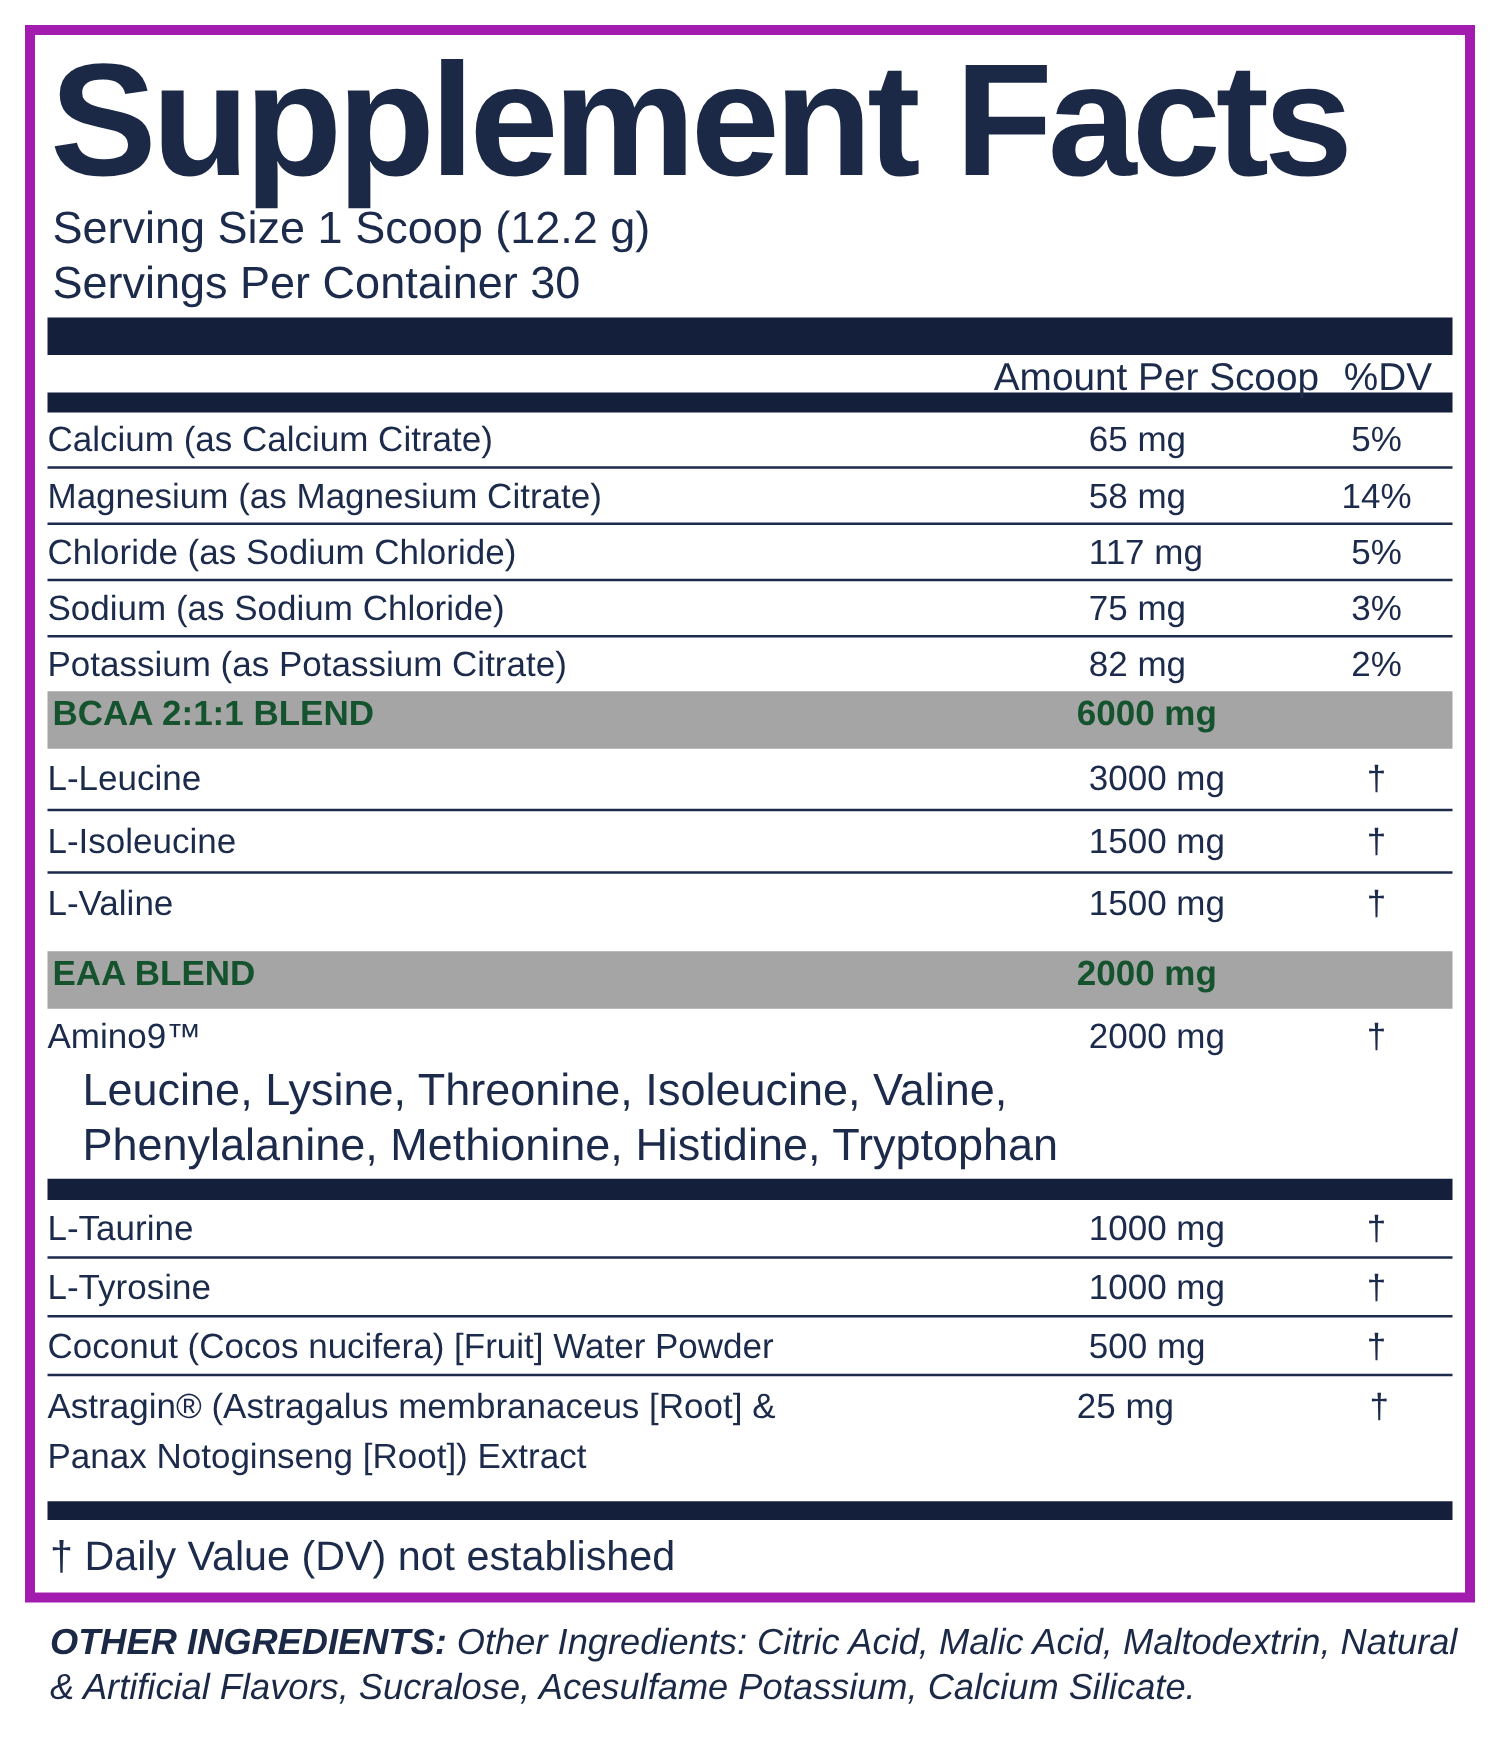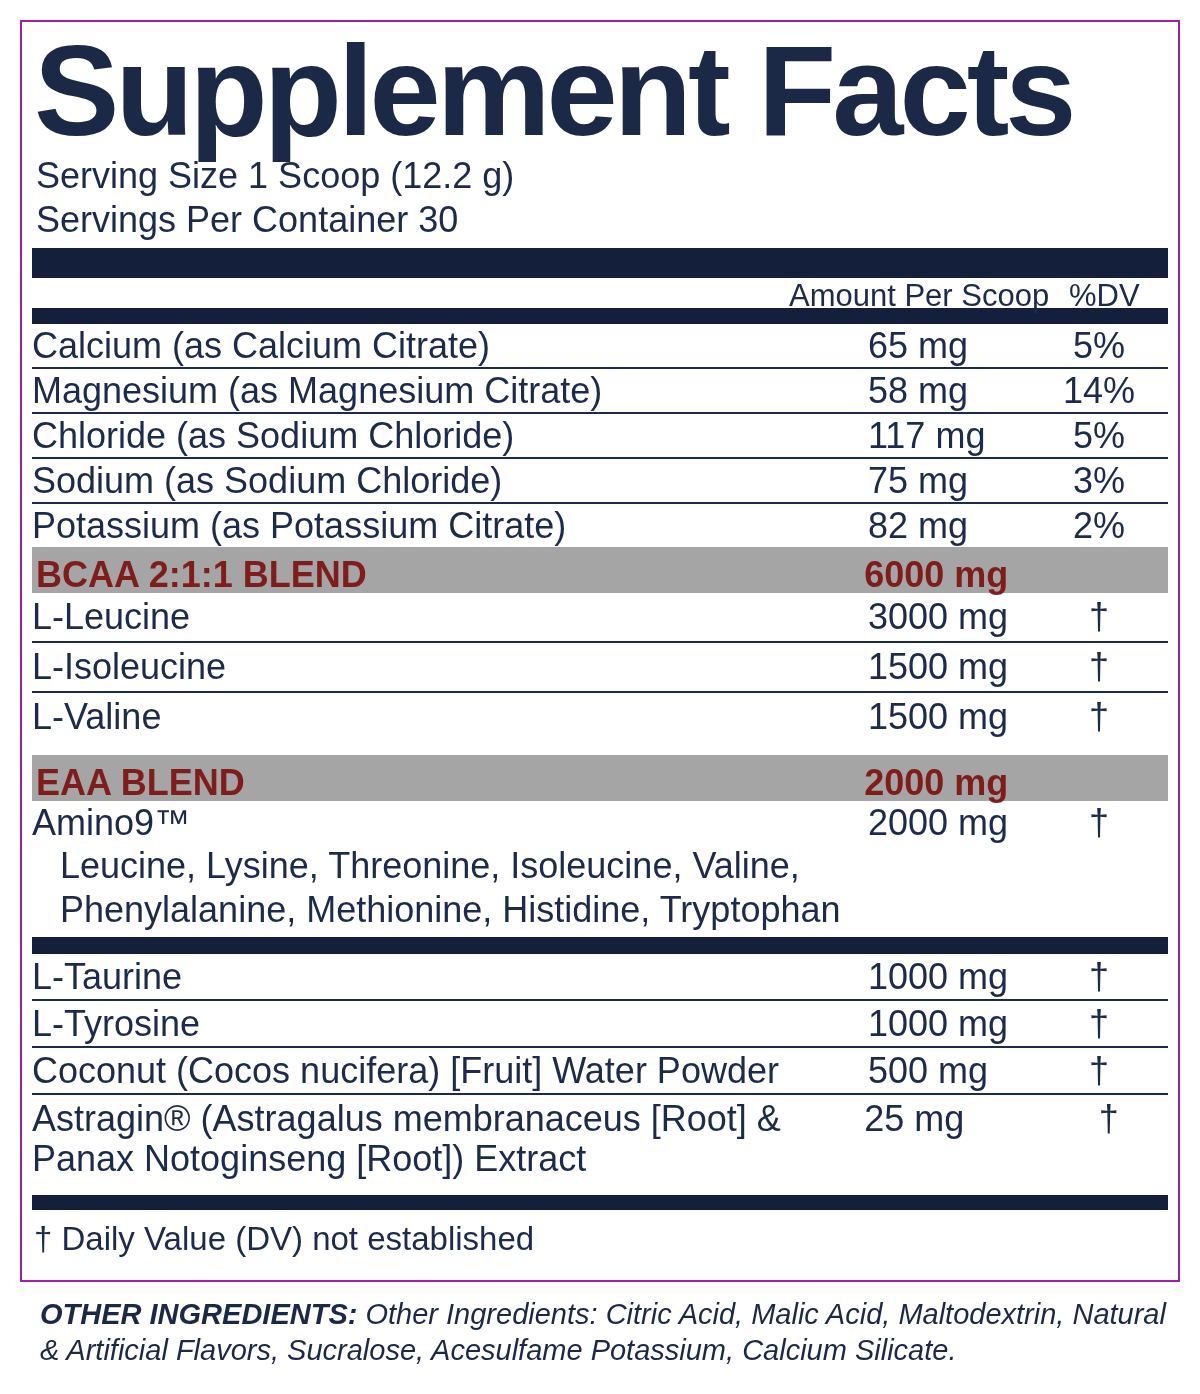--- a/index.html
+++ b/index.html
@@ -7,49 +7,49 @@
   body {
     width:1200px; height:1394px;
     font-family:"Liberation Sans", sans-serif;
     color:#1c2b4b;
     position:relative;
     overflow:hidden;
   }
   .facts-box {
     position:absolute; left:20px; top:20px;
     width:1160px; height:1262px;
-    border:2px solid #a21caf;
+    border:8px solid #a21caf;
     background:#ffffff;
     padding:0 10px;
   }
   .title {
     font-size:128px; font-weight:700; letter-spacing:-4px;
     line-height:1.02; color:#1b2947;
     margin:4px 0 0 2px; white-space:nowrap;
   }
   .serving { font-size:36px; line-height:38px; margin-left:4px; }
   .serving.first { margin-top:0; }
   .serving.second { margin-top:6px; }
   .bar { width:100%; background:#141f3c; }
   .bar.top { height:30px; margin-top:9px; }
   .bar.mid { height:16px; }
   .bar.block { height:17px; margin-top:5px; }
   .bar.foot { height:15px; margin-top:12px; }
   .col-header { position:relative; height:30px; font-size:31px; }
   .col-header .h-amt { position:absolute; left:757px; top:0; }
   .col-header .h-dv  { position:absolute; left:1037px; top:0; }
-  .row { display:flex; align-items:flex-start; font-size:36px; line-height:36px; padding:4px 0 3px; }
+  .row { display:flex; align-items:flex-start; font-size:28px; line-height:36px; padding:4px 0 3px; }
   .row .name { width:836px; }
   .row .amt  { width:170px; text-align:left; }
   .row .dv   { width:122px; text-align:center; }
   .row.tall { padding:6px 0 6px; }
   .row.mid  { padding:5px 0 4px; }
   .row.band {
-    background:#a5a5a6; height:46px; align-items:flex-end;
-    font-weight:700; padding:0; color:#7f1d1d;gap:18px;
+    background:#a5a5a6; height:46px; align-items:flex-start;
+    font-weight:700; padding:0; color:#14532d;gap:18px;
   }
   .row.band .name { padding-left:4px; width:832px; }
   .row.gap-above { margin-top:14px; }
   .sep { width:100%; height:2px; background:#1c2b4b; }
   .sub-list { font-size:36px; line-height:44px; padding-left:28px; margin-bottom:5px; }
   .sub-list span { display:block; }
   .two-line .name span { display:block; line-height:40px; }
   .two-line { padding:4px 0 4px; }
   .two-line .amt, .two-line .dv { padding-top:2px;margin-left:20px; }
   .footnote { font-size:33px; margin:10px 0 0 2px; }

